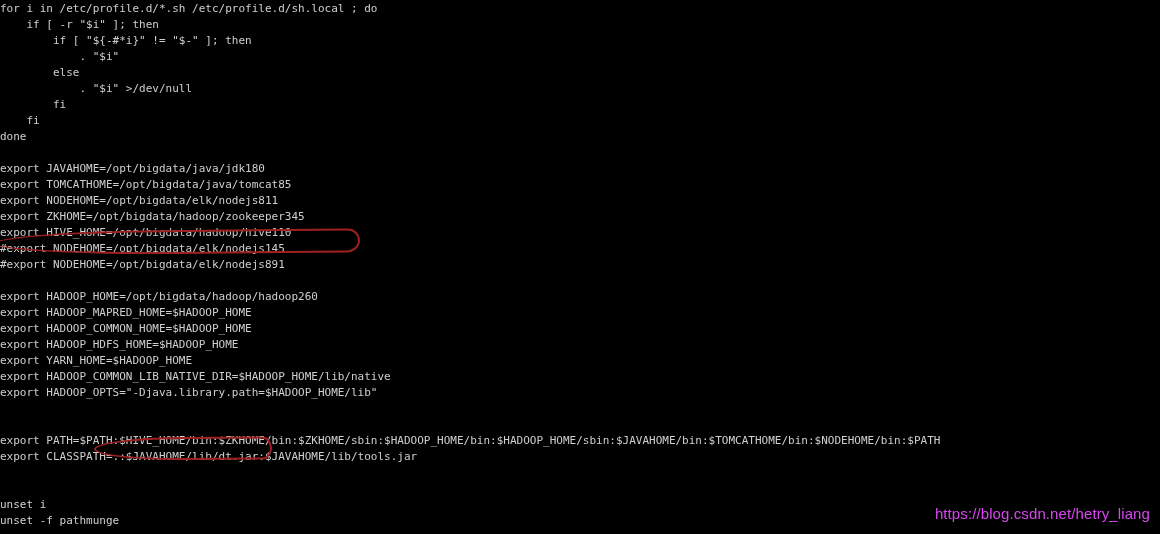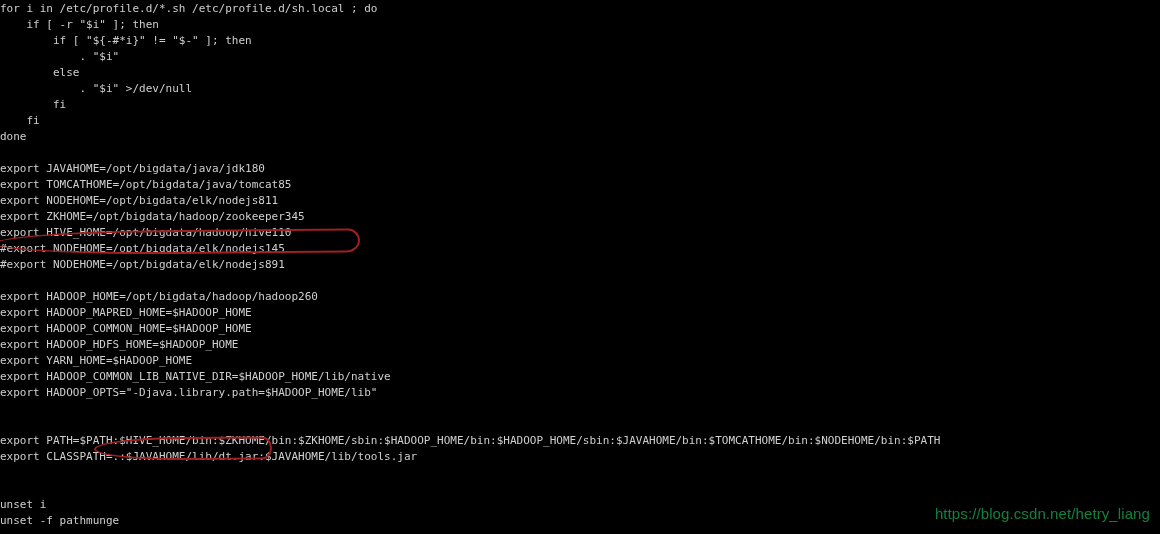--- a/index.html
+++ b/index.html
@@ -63,21 +63,21 @@
     top: 437px;
     width: 174px;
     height: 19px;
     border-radius: 50% 10px 10px 50% / 50%;
     transform: rotate(-0.4deg);
   }
   #watermark {
     position: absolute;
     right: 10px;
     top: 504px;
-    color: #15803d;
+    color: #d946ef;
     font-family: "Liberation Sans", "DejaVu Sans", sans-serif;
     font-size: 15px;
     line-height: 20px;
     letter-spacing: 0.1px;
     white-space: nowrap;
   }
 </style>
 </head>
 <body>
 

